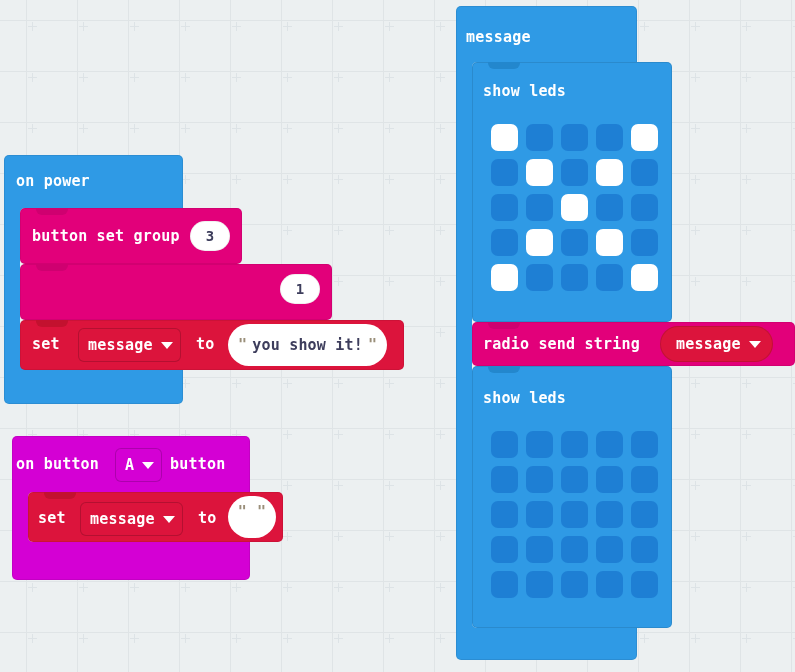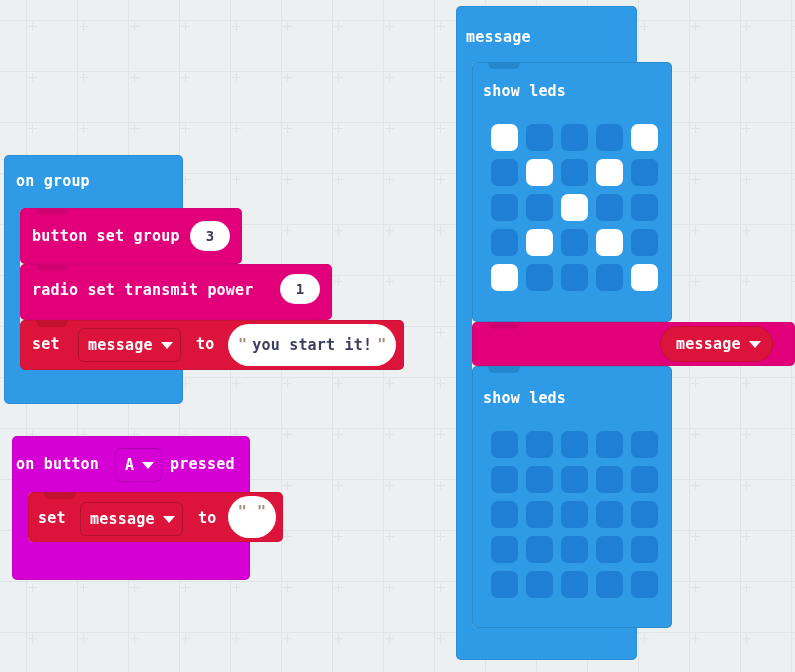--- a/index.html
+++ b/index.html
@@ -333,61 +333,60 @@
       <div class="plus" style="left: 742px; top: 634px;"></div>
       <div class="plus" style="left: 793px; top: 634px;"></div>
     </div>
 
   <div class="blk" style="left:0px; top:0px; width:795px; height:672px;">
 
     <div class="body" style="left:4px; top:155px; width:179px; height:249px; background:#2f9ae5;
                 box-shadow: inset 0 0 0 1px rgba(0,0,0,0.08);"></div>
 
     <div class="body" style="left:20px; top:208px; width:163px; height:158px; background:#ecf0f1;"></div>
-    <div class="label" style="left:16px; top:174px;">on group</div>
+    <div class="label" style="left:16px; top:174px;">on power</div>
 
     <div class="body" style="left:20px; top:208px; width:222px; height:56px; background:#e2007a;
                 box-shadow: inset 0 0 0 1px rgba(0,0,0,0.07);"></div>
     <div class="notch" style="left:36px; top:208px; background:#cf0070;"></div>
     <div class="label" style="left:32px; top:229px;">button set group</div>
     <div class="numfield" style="left:190px; top:221px; width:40px; height:30px;">3</div>
 
     <div class="body" style="left:20px; top:264px; width:312px; height:56px; background:#e2007a;
                 box-shadow: inset 0 0 0 1px rgba(0,0,0,0.07);"></div>
     <div class="notch" style="left:36px; top:264px; background:#cf0070;"></div>
-    <div class="label" style="left:32px; top:283px;">radio set transmit power</div>
     <div class="numfield" style="left:280px; top:274px; width:40px; height:30px;">1</div>
 
     <div class="body" style="left:20px; top:320px; width:384px; height:50px; background:#dc143c;
                 box-shadow: inset 0 0 0 1px rgba(0,0,0,0.07);"></div>
     <div class="notch" style="left:36px; top:320px; background:#c3112f;"></div>
     <div class="label" style="left:32px; top:337px;">set</div>
     <div class="dropfield" style="left:78px; top:328px; height:34px; background:#dc143c; box-shadow: inset 0 0 0 1px rgba(0,0,0,0.18);">
       <span>message</span>
       <span class="caret"></span>
     </div>
     <div class="label" style="left:196px; top:337px;">to</div>
     <div class="strfield" style="left:228px; top:324px; height:42px; padding:0 10px;">
       <span class="q">"</span>
-      <span class="txt">you start it!</span>
+      <span class="txt">you show it!</span>
       <span class="q">"</span>
     </div>
   </div>
 
   <div class="blk" style="left:0px; top:0px; width:795px; height:672px;">
 
     <div class="body" style="left:12px; top:436px; width:238px; height:144px; background:#d400d4;
                 box-shadow: inset 0 0 0 1px rgba(0,0,0,0.08);"></div>
     <div class="body" style="left:28px; top:492px; width:222px; height:50px; background:#ecf0f1;"></div>
     <div class="label" style="left:16px; top:457px;">on button</div>
     <div class="dropfield" style="left:115px; top:448px; height:34px; background:#d400d4; box-shadow: inset 0 0 0 1px rgba(0,0,0,0.18);">
       <span>A</span>
       <span class="caret"></span>
     </div>
-    <div class="label" style="left:170px; top:457px;">pressed</div>
+    <div class="label" style="left:170px; top:457px;">button</div>
 
     <div class="body" style="left:28px; top:492px; width:255px; height:50px; background:#dc143c;
                 box-shadow: inset 0 0 0 1px rgba(0,0,0,0.07);"></div>
     <div class="notch" style="left:44px; top:492px; background:#c3112f;"></div>
     <div class="label" style="left:38px; top:511px;">set</div>
     <div class="dropfield" style="left:80px; top:502px; height:34px; background:#dc143c; box-shadow: inset 0 0 0 1px rgba(0,0,0,0.18);">
       <span>message</span>
       <span class="caret"></span>
     </div>
     <div class="label" style="left:198px; top:511px;">to</div>
@@ -433,20 +432,21 @@
         <div class="led on"></div>
         <div class="led off"></div>
         <div class="led off"></div>
         <div class="led off"></div>
         <div class="led on"></div>
       </div>
 
     <div class="body" style="left:472px; top:322px; width:323px; height:44px; background:#e2007a;
                 box-shadow: inset 0 0 0 1px rgba(0,0,0,0.07);"></div>
     <div class="notch" style="left:488px; top:322px; background:#cf0070;"></div>
+    <div class="label" style="left:483px; top:337px;">radio send string</div>
     <div class="dropfield" style="left:660px; top:326px; height:36px; background:#dc143c; border-radius:999px;
                 padding:0 12px 0 16px; box-shadow: inset 0 0 0 1px rgba(0,0,0,0.12);">
       <span>message</span>
       <span class="caret"></span>
     </div>
 
     <div class="body" style="left:472px; top:366px; width:200px; height:262px; background:#2f9ae5;
                 box-shadow: inset 0 0 0 1px rgba(0,0,0,0.10);"></div>
     <div class="notch" style="left:488px; top:366px; background:#2387cd;"></div>
     <div class="label" style="left:483px; top:391px;">show leds</div>

